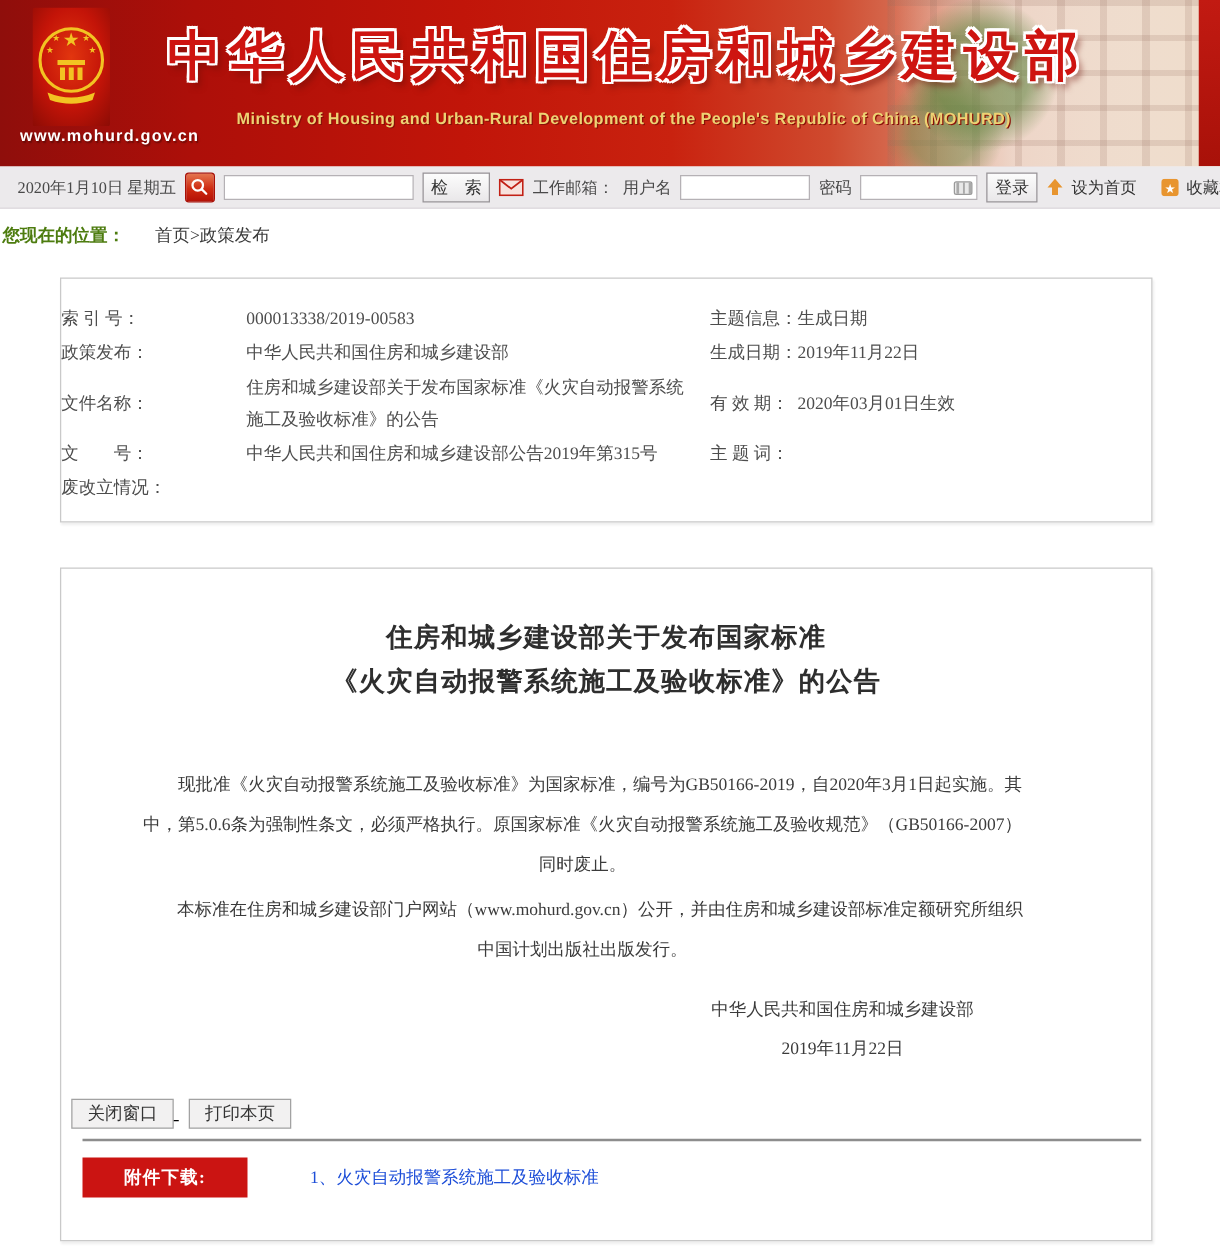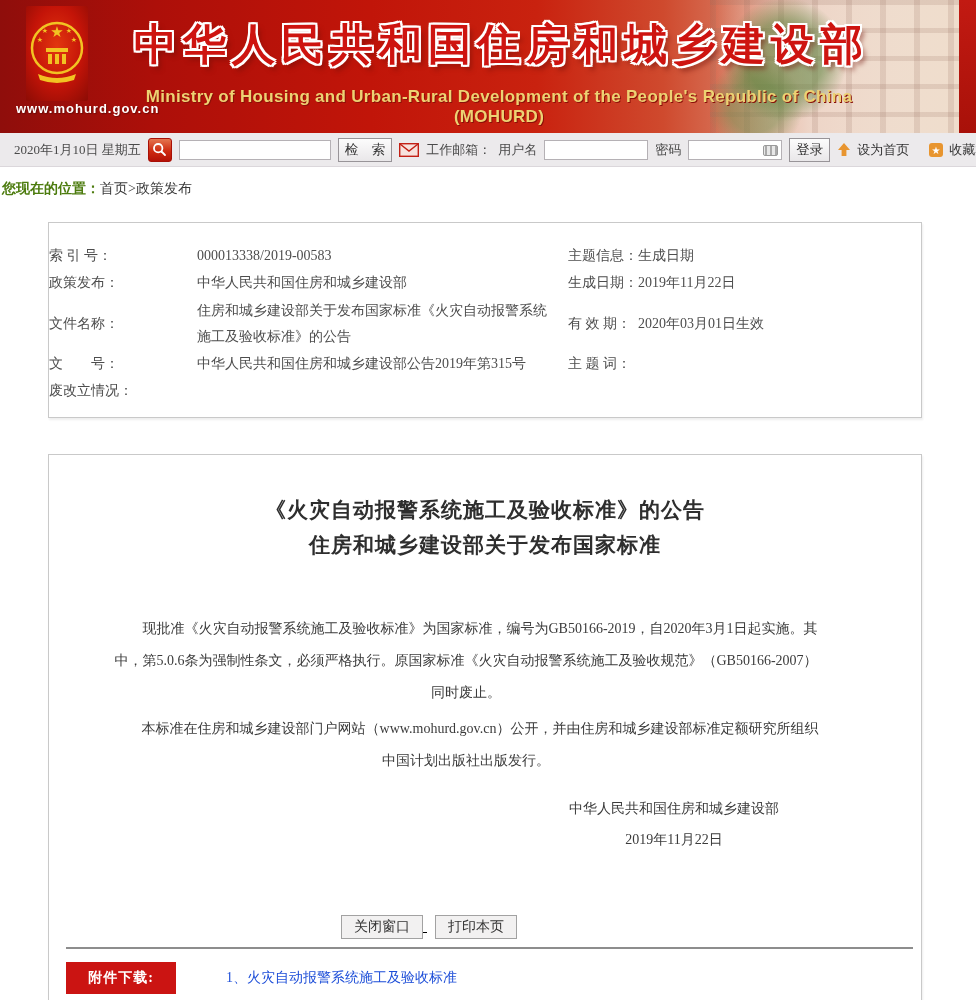--- a/index.html
+++ b/index.html
@@ -40,21 +40,21 @@
     font-size:43px; letter-spacing:6px; white-space:nowrap;
     color:#ce1410;
     text-shadow:
       -2px -2px 0 #fff, 2px -2px 0 #fff, -2px 2px 0 #fff, 2px 2px 0 #fff,
       0 -2px 0 #fff, 0 2px 0 #fff, -2px 0 0 #fff, 2px 0 0 #fff,
       4px 5px 5px rgba(110,15,8,.55);
   }
   .header-subtitle {
     margin-top:13px;
     font-family:"Liberation Sans", sans-serif; font-weight:bold;
-    font-size:17px; color:#edd273; letter-spacing:.3px;
+    font-size:13px; color:#edd273; letter-spacing:.3px;
     text-shadow:1px 1px 0 #8a1008;
     text-align:center;
   }
 
   
   .topbar {
     height:34px; background:#eceaec; border-bottom:1px solid #dbd7db;
     display:flex; align-items:center; gap:7px;
     padding:0 12px 0 14px;
     font-size:13px; color:#4a4a4a; white-space:nowrap;
@@ -84,21 +84,21 @@
     background-image:repeating-linear-gradient(90deg,#aaa 0 2px, transparent 2px 5px);
     background-size:13px 3px; background-position:1px 3px; background-repeat:repeat-y;
   }
   .right-links { margin-left:auto; display:flex; align-items:center; gap:6px; color:#333; }
   .rl-gap { width:8px; }
   .home-icon, .bookmark-icon { display:block; }
 
   
   .breadcrumb { padding:13px 0 0 2px; font-size:14px; }
   .bc-label { color:#4d7c0f; font-weight:bold; }
-  .bc-path  { color:#3a3a3a; }
+  .bc-path  { color:#3a3a3a;margin-left:24px; }
 
   
   .card {
     width:874px; margin-left:48px; background:#fff;
     border:1px solid #c9c9c9; box-shadow:1px 2px 2px rgba(0,0,0,.07);
   }
 
   
   .card-info { margin-top:24px; padding:20px 0 12px; }
   .info-grid { display:flex; font-size:14px; color:#4d4d4d; }
@@ -114,30 +114,30 @@
 
   
   .card-doc { margin-top:36px; padding:38px 0 34px; }
   .doc-title { text-align:center; font-size:21px; font-weight:bold; color:#2e2e2e; line-height:35px; letter-spacing:1px; }
   .doc-body { margin-top:50px; padding:0 102px 0 64px; }
   .doc-body p { margin:0 0 4px; font-size:14px; line-height:32px; text-indent:2em; color:#3b3b3b;text-align:center; }
   .signature {
     margin:16px 142px 0 auto; width:fit-content; text-align:center;
     font-size:14px; color:#3b3b3b; line-height:31px;
   }
-  .btn-row { margin-top:60px; text-align:center; padding-right:120px;text-decoration:underline; }
+  .btn-row { margin-top:24px; text-align:left; padding-right:120px;text-decoration:underline; }
   .btn-gray {
     display:inline-block; padding:2px 12px; margin-left:8px; cursor:pointer;
     border:1px solid #a2a2a2; background:#f2f1f1;
     font-family:"Liberation Serif", serif; font-size:14px; color:#333;
   }
   .divider { margin:8px 8px 0 17px; border:none; border-top:2px solid #8d8d8d; }
   .attach-row { margin-top:13px; display:flex; align-items:center; padding-left:17px; }
   .attach-btn {
-    width:110px; height:32px; flex:none; cursor:pointer;
+    width:132px; height:32px; flex:none; cursor:pointer;
     background:#cb1412; color:#fff; font-weight:bold; font-size:14px; letter-spacing:1px;
     display:flex; align-items:center; justify-content:center;
   }
   .attach-link { margin-left:50px; font-size:14px; color:#1d4ed8; cursor:pointer; }
 </style>
 </head>
 <body>
 
 <div class="header">
   <div class="header-photo"></div>
@@ -262,22 +262,22 @@
       <div class="irow">
         <span class="lbl">主 题 词：</span>
         <span class="val"></span>
       </div>
     </div>
   </div>
 </div>
 
 <div class="card card-doc">
   <div class="doc-title">
+    <div>住房和城乡建设部关于发布国家标准</div>
     <div>《火灾自动报警系统施工及验收标准》的公告</div>
-    <div>住房和城乡建设部关于发布国家标准</div>
   </div>
 
   <div class="doc-body">
     <p>现批准《火灾自动报警系统施工及验收标准》为国家标准，编号为GB50166-2019，自2020年3月1日起实施。其中，第5.0.6条为强制性条文，必须严格执行。原国家标准《火灾自动报警系统施工及验收规范》（GB50166-2007）同时废止。</p>
     <p>本标准在住房和城乡建设部门户网站（www.mohurd.gov.cn）公开，并由住房和城乡建设部标准定额研究所组织中国计划出版社出版发行。</p>
   </div>
 
   <div class="signature">
     <div>中华人民共和国住房和城乡建设部</div>
     <div>2019年11月22日</div>

